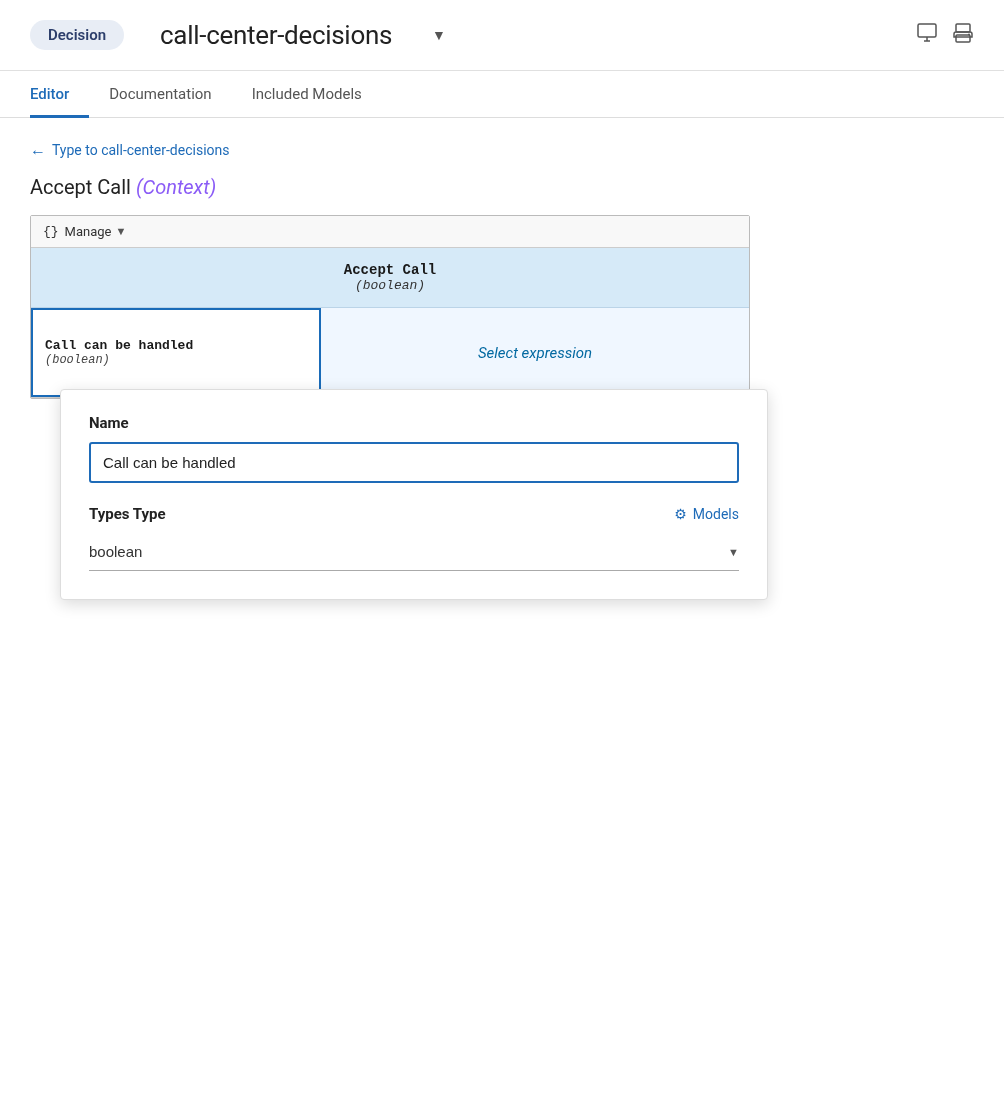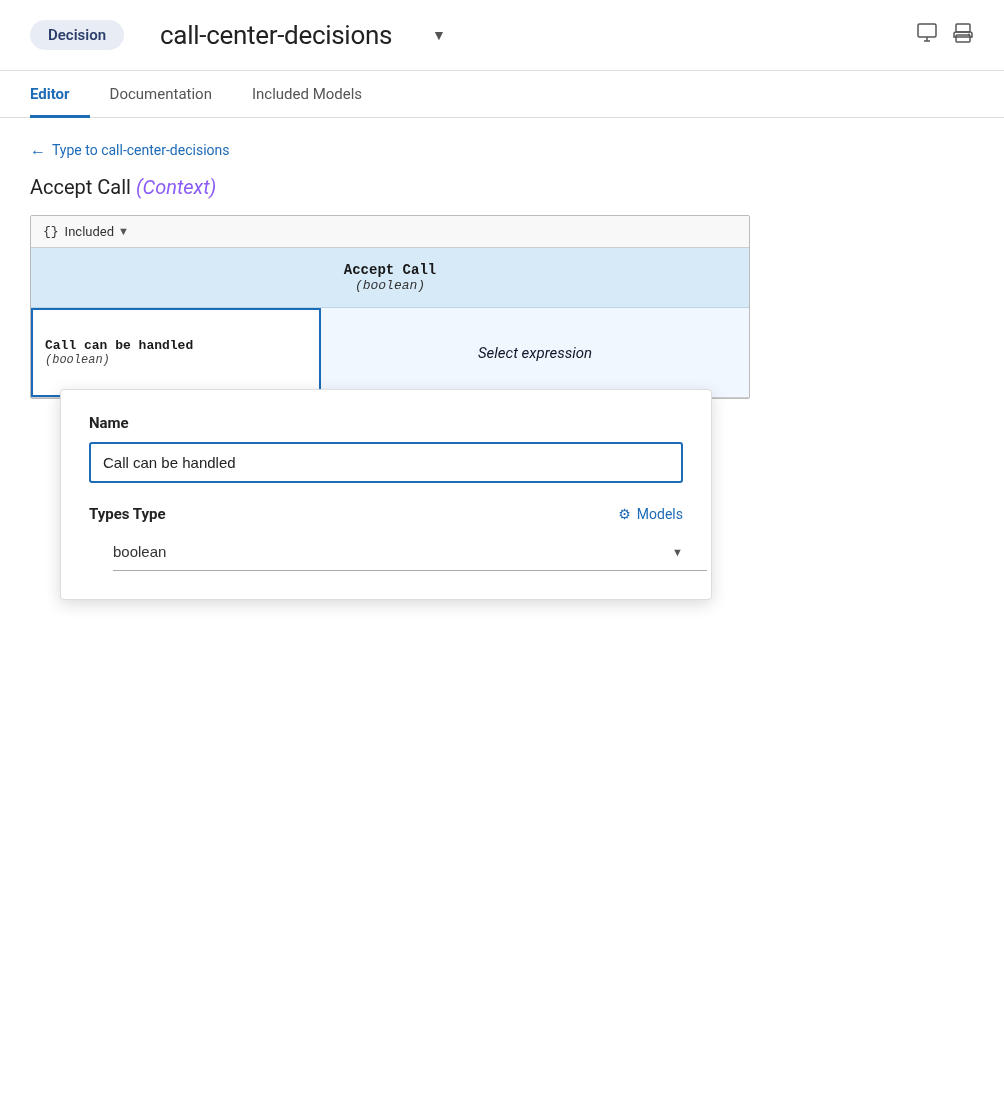--- a/index.html
+++ b/index.html
@@ -67,21 +67,20 @@
       border-bottom: 3px solid transparent;
       margin-bottom: -1px;
     }
     .tab.active {
       color: #1e6bb8;
       border-bottom: 3px solid #1e6bb8;
       font-weight: 500;
     }
     .tab:first-child {
       padding-left: 0;
-      font-weight: bold;
     }
 
     
     .content {
       padding: 22px 30px;
     }
 
     .back-link {
       display: flex;
       align-items: center;
@@ -176,32 +175,32 @@
     }
     .cell-expression {
       flex: 1;
       background: #f0f7ff;
       display: flex;
       align-items: center;
       justify-content: center;
       padding: 14px;
     }
     .select-expression-text {
-      color: #0f172a;
+      color: #0369a1;
       font-style: italic;
       font-size: 15px;
     }
 
     
     .popup-card {
       background: #fff;
       border: 1px solid #ddd;
       border-radius: 4px;
       box-shadow: 0 4px 16px rgba(0,0,0,0.15);
-      width: 652px;
+      width: 708px;
       margin-top: -10px;
       margin-left: 30px;
       padding: 24px 28px 28px;
       position: relative;
       z-index: 10;
     }
 
     .popup-section-label {
       font-size: 15px;
       font-weight: 700;
@@ -261,21 +260,20 @@
       width: 100%;
       border: none;
       border-bottom: 1px solid #aaa;
       padding: 10px 0;
       font-size: 15px;
       color: #333;
       background: transparent;
       appearance: none;
       cursor: pointer;
       outline: none;
-      margin-left: 24px;
     }
     @keyframes blink {
       50% { opacity: 0; }
     }
   </style>
 </head>
 <body>
 
 <div class="header">
   <span class="decision-badge">Decision</span>
@@ -317,21 +315,21 @@
 
   <div class="page-title">
     <span>Accept Call</span>
     <span class="page-title-context">(Context)</span>
   </div>
 
   <div class="editor-box">
 
     <div class="editor-toolbar">
       <span class="braces-icon">{}</span>
-      <span style="margin-left:6px; font-size:13px; color:#333;">Included</span>
+      <span style="margin-left:6px; font-size:13px; color:#333;">Manage</span>
       <span style="margin-left:4px; font-size:11px; color:#555;">▼</span>
     </div>
 
     <div class="accept-call-header">
       <div class="accept-call-title">Accept Call</div>
       <div class="accept-call-type">(boolean)</div>
     </div>
 
     <div class="expression-row">
       <div class="cell-label">

